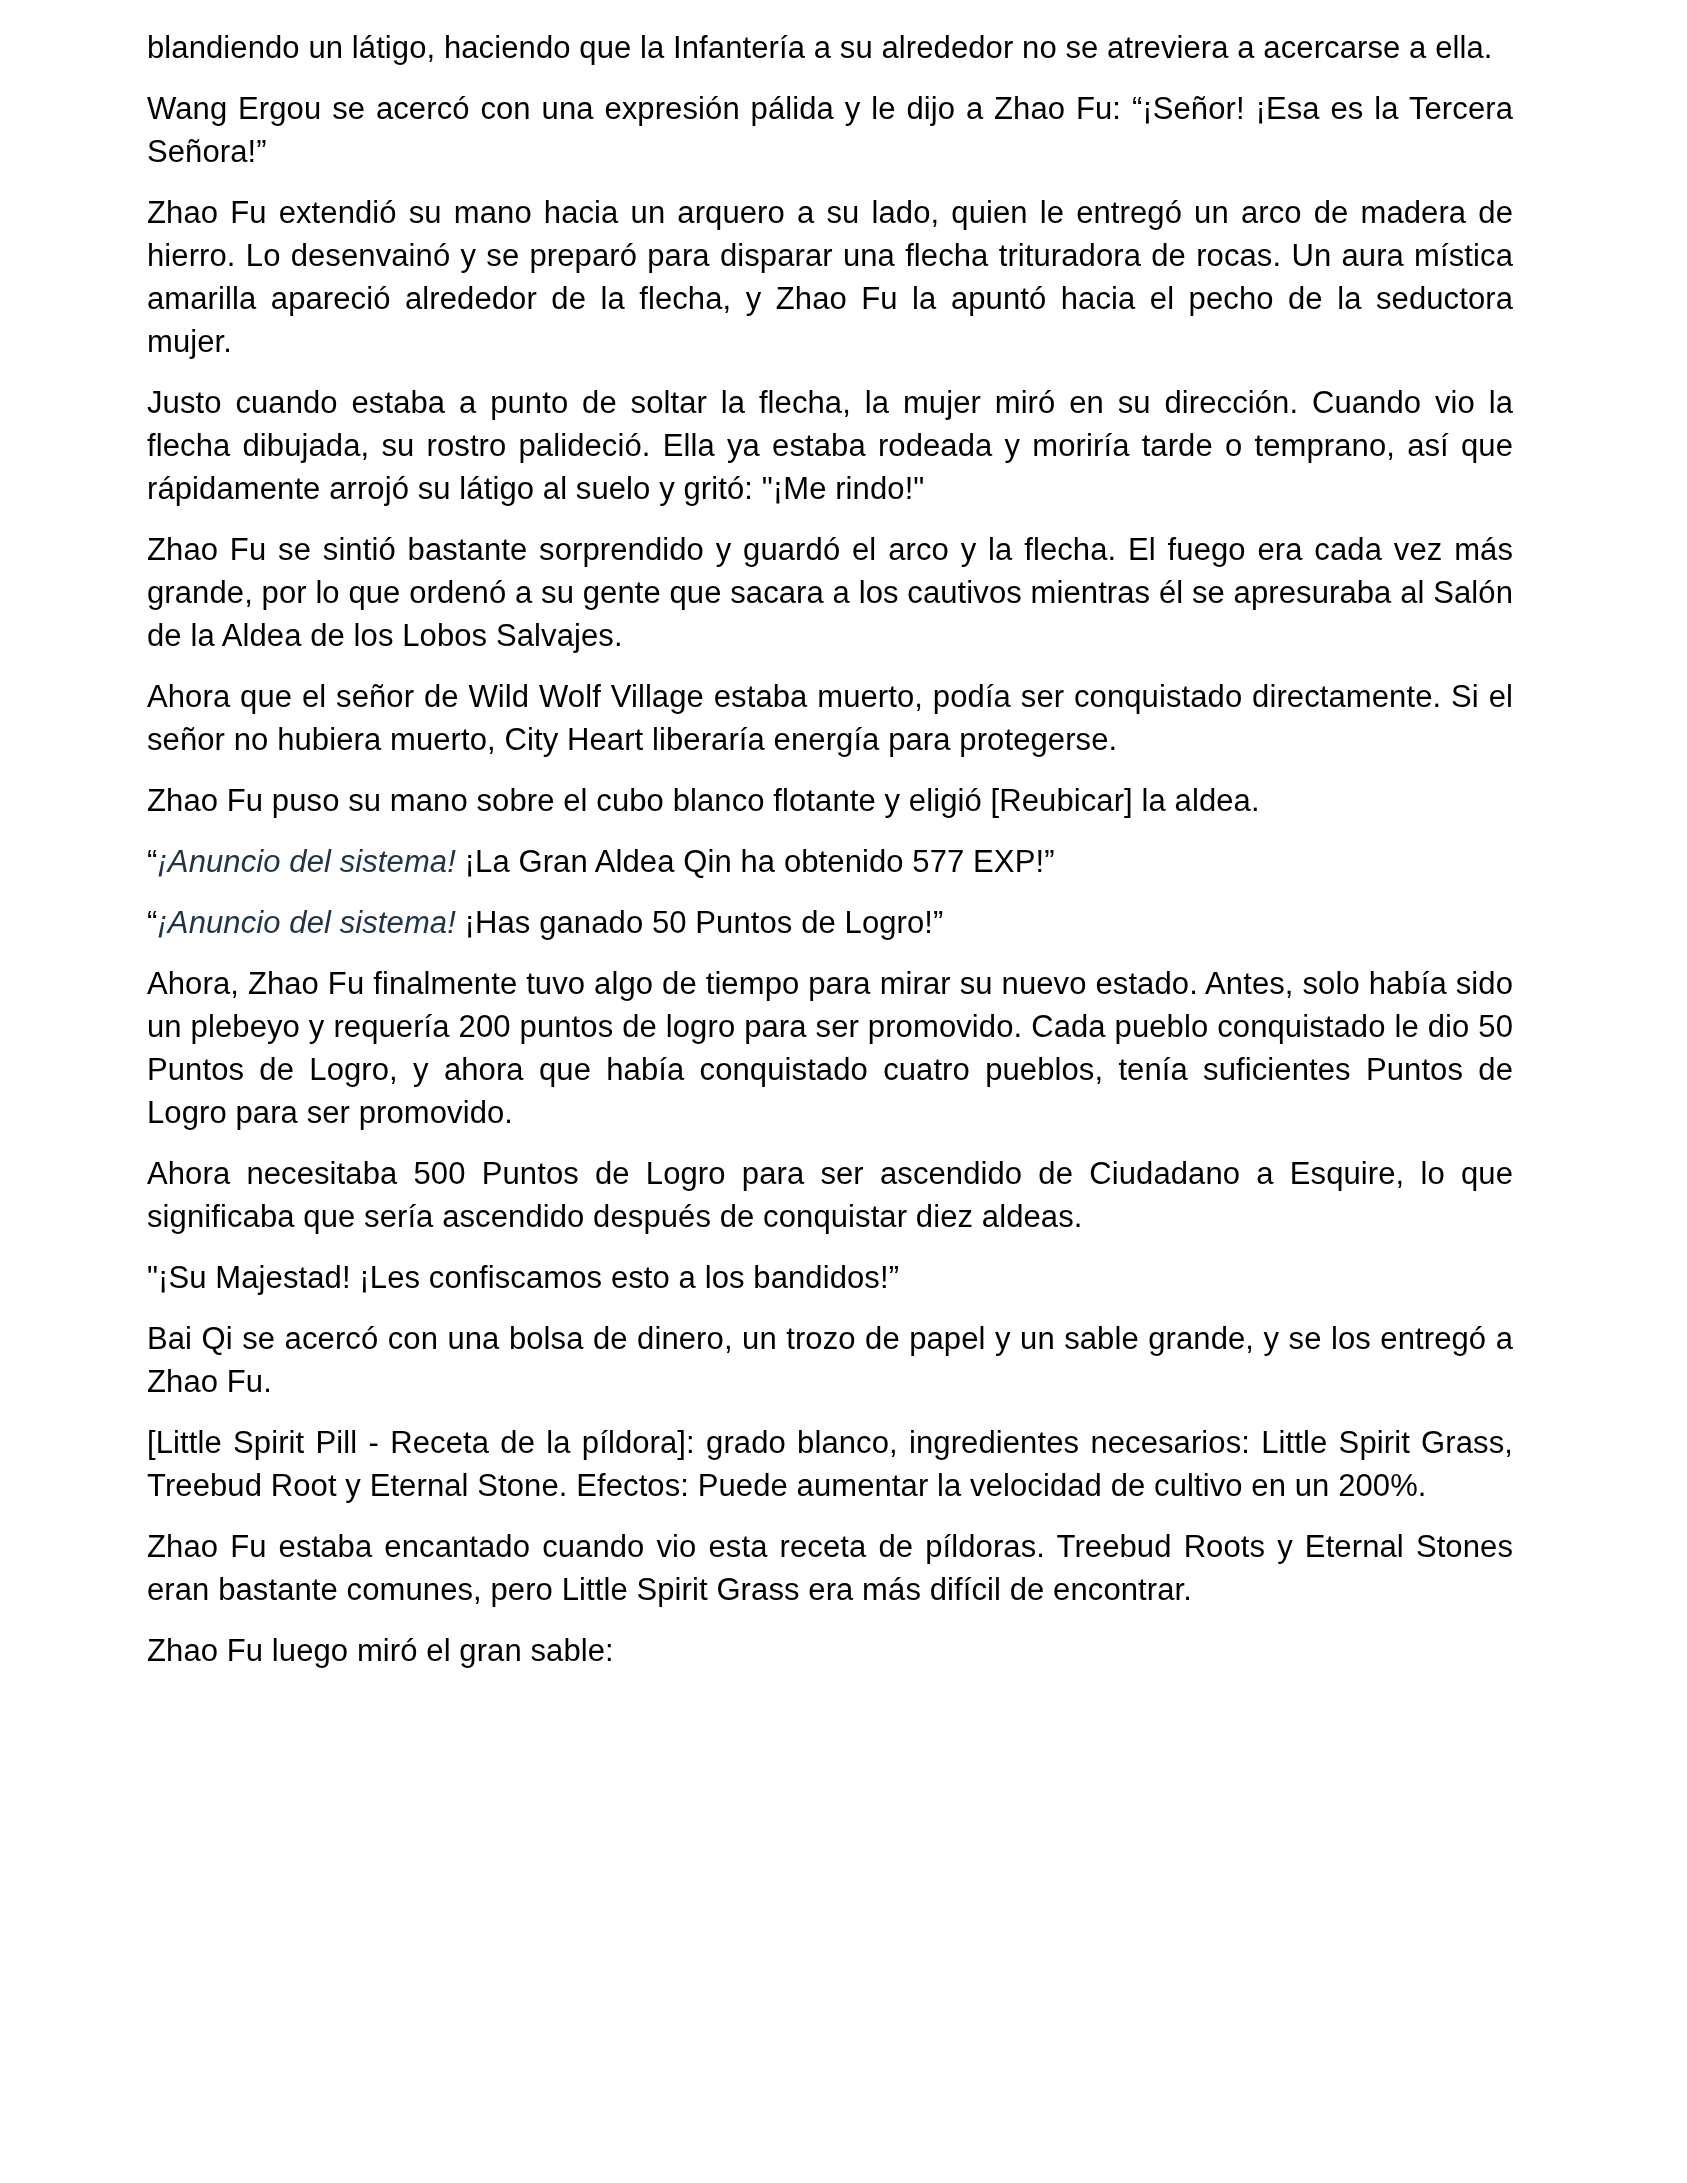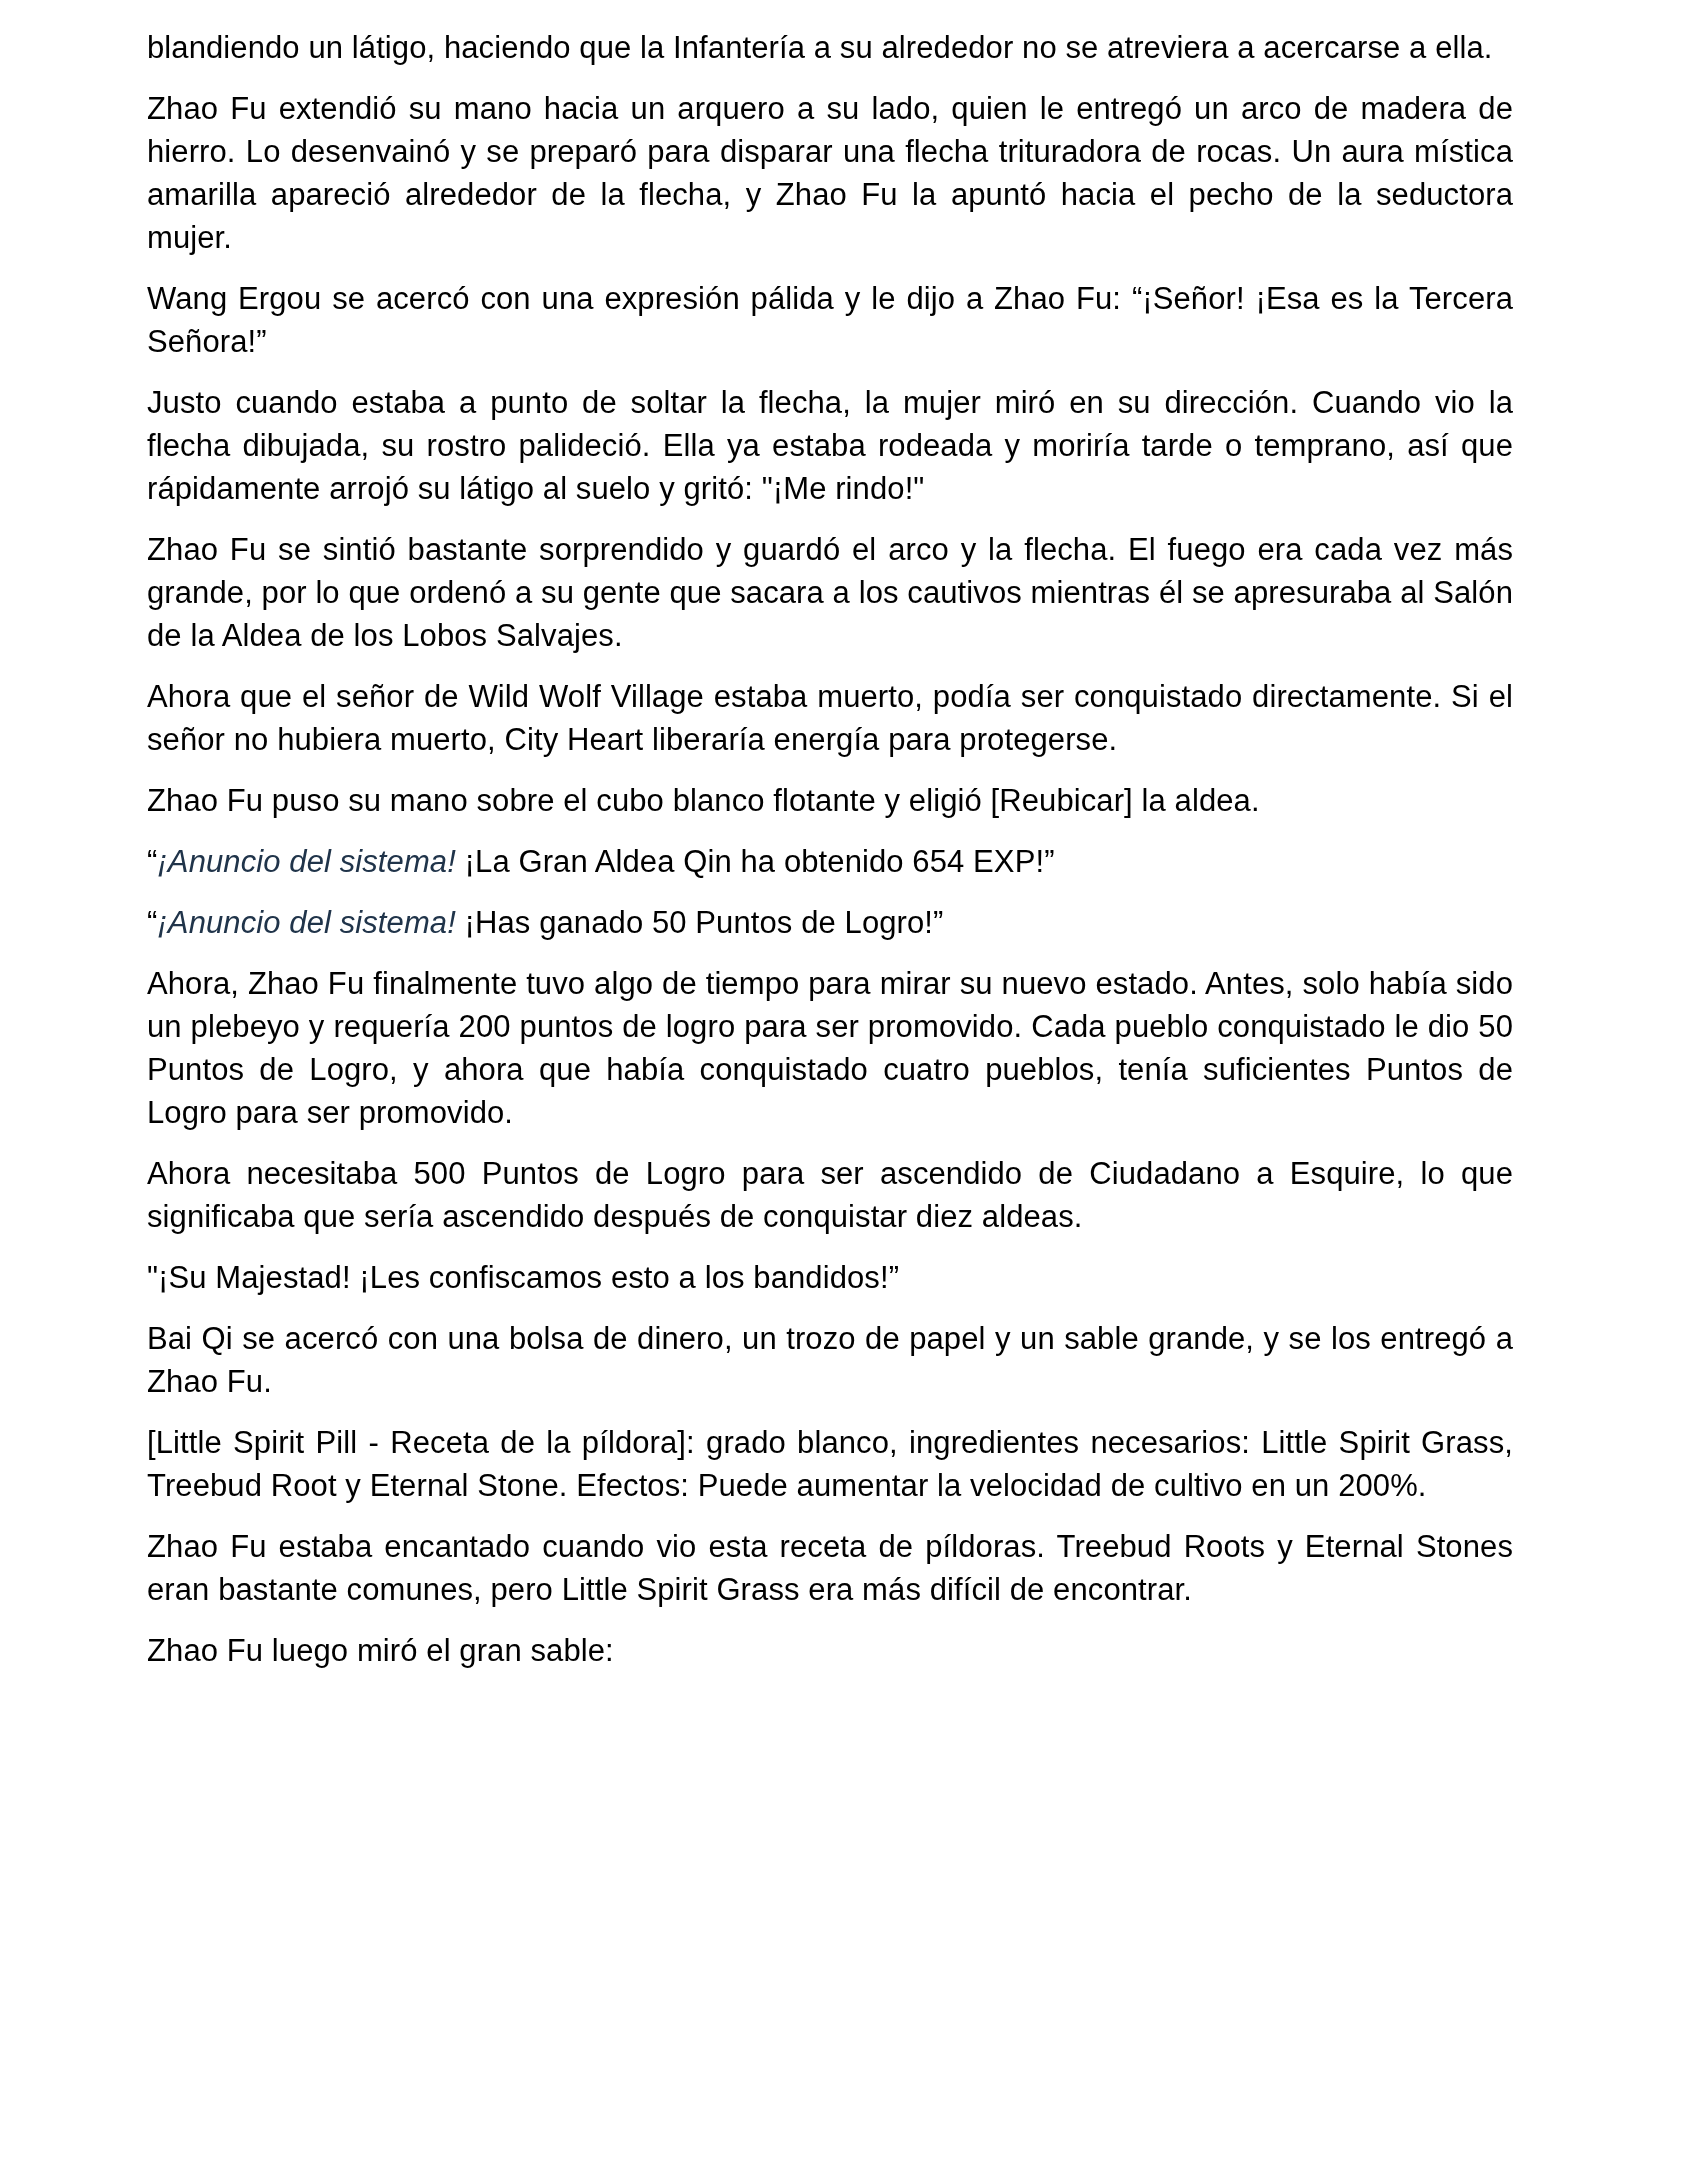--- a/index.html
+++ b/index.html
@@ -42,28 +42,28 @@
     pointer-events: none;
   }
 </style>
 </head>
 <body>
 
 <div class="page">
 
   <div class="doc">
     <p class="para">blandiendo un látigo, haciendo que la Infantería a su alrededor no se atreviera a acercarse a ella.</p>
+    <p class="para">Wang Ergou se acercó con una expresión pálida y le dijo a Zhao Fu: “¡Señor! ¡Esa es la Tercera Señora!”</p>
     <p class="para">Zhao Fu extendió su mano hacia un arquero a su lado, quien le entregó un arco de madera de hierro. Lo desenvainó y se preparó para disparar una flecha trituradora de rocas. Un aura mística amarilla apareció alrededor de la flecha, y Zhao Fu la apuntó hacia el pecho de la seductora mujer.</p>
-    <p class="para">Wang Ergou se acercó con una expresión pálida y le dijo a Zhao Fu: “¡Señor! ¡Esa es la Tercera Señora!”</p>
     <p class="para">Justo cuando estaba a punto de soltar la flecha, la mujer miró en su dirección. Cuando vio la flecha dibujada, su rostro palideció. Ella ya estaba rodeada y moriría tarde o temprano, así que rápidamente arrojó su látigo al suelo y gritó: "¡Me rindo!"</p>
     <p class="para">Zhao Fu se sintió bastante sorprendido y guardó el arco y la flecha. El fuego era cada vez más grande, por lo que ordenó a su gente que sacara a los cautivos mientras él se apresuraba al Salón de la Aldea de los Lobos Salvajes.</p>
     <p class="para">Ahora que el señor de Wild Wolf Village estaba muerto, podía ser conquistado directamente. Si el señor no hubiera muerto, City Heart liberaría energía para protegerse.</p>
     <p class="para">Zhao Fu puso su mano sobre el cubo blanco flotante y eligió [Reubicar] la aldea.</p>
 
-    <p class="para"><span>“</span><em class="ann">¡Anuncio del sistema!</em><span> ¡La Gran Aldea Qin ha obtenido 654 EXP!”</span></p>
+    <p class="para"><span>“</span><em class="ann">¡Anuncio del sistema!</em><span> ¡La Gran Aldea Qin ha obtenido 577 EXP!”</span></p>
 
     <p class="para"><span>“</span><em class="ann">¡Anuncio del sistema!</em><span> ¡Has ganado 50 Puntos de Logro!”</span></p>
 
 
     <p class="para">Ahora, Zhao Fu finalmente tuvo algo de tiempo para mirar su nuevo estado. Antes, solo había sido un plebeyo y requería 200 puntos de logro para ser promovido. Cada pueblo conquistado le dio 50 Puntos de Logro, y ahora que había conquistado cuatro pueblos, tenía suficientes Puntos de Logro para ser promovido.</p>
     <p class="para">Ahora necesitaba 500 Puntos de Logro para ser ascendido de Ciudadano a Esquire, lo que significaba que sería ascendido después de conquistar diez aldeas.</p>
     <p class="para">"¡Su Majestad! ¡Les confiscamos esto a los bandidos!”</p>
     <p class="para">Bai Qi se acercó con una bolsa de dinero, un trozo de papel y un sable grande, y se los entregó a Zhao Fu.</p>
     <p class="para">[Little Spirit Pill - Receta de la píldora]: grado blanco, ingredientes necesarios: Little Spirit Grass, Treebud Root y Eternal Stone. Efectos: Puede aumentar la velocidad de cultivo en un 200%.</p>
     <p class="para">Zhao Fu estaba encantado cuando vio esta receta de píldoras. Treebud Roots y Eternal Stones eran bastante comunes, pero Little Spirit Grass era más difícil de encontrar.</p>

